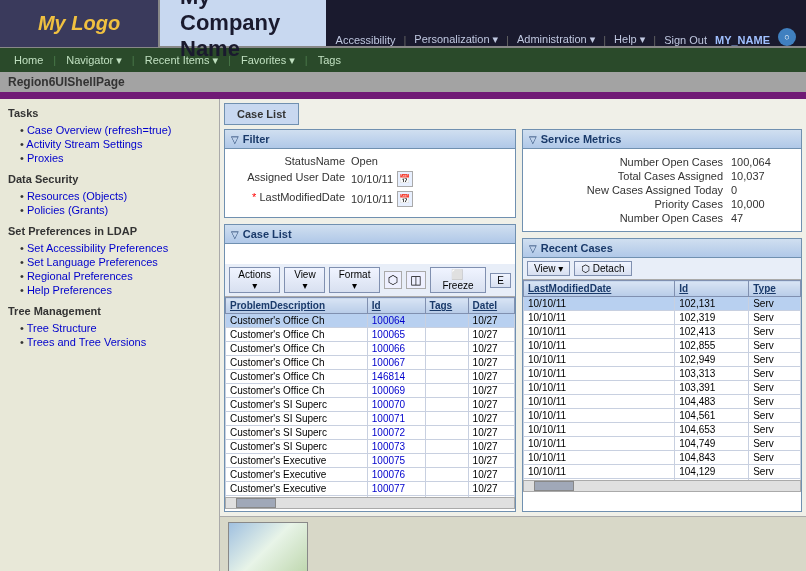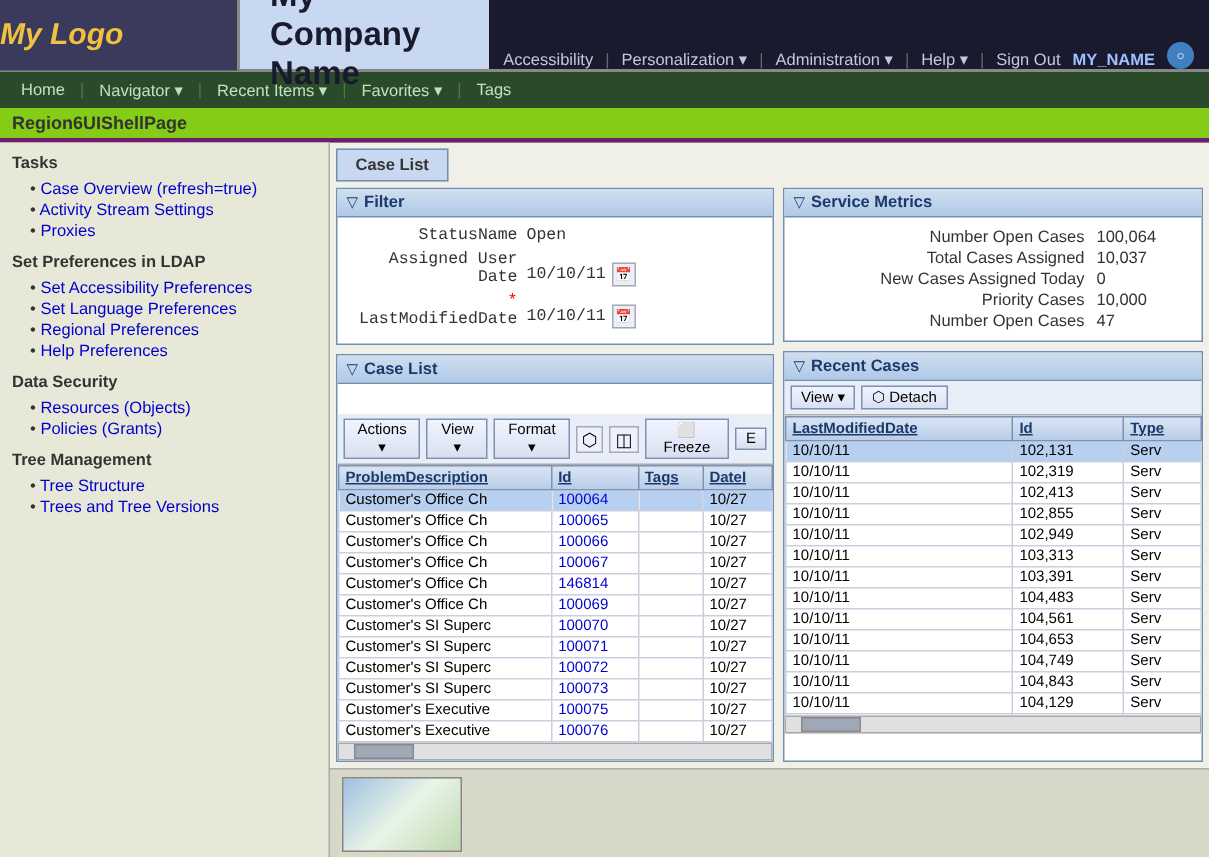--- a/index.html
+++ b/index.html
@@ -1,34 +1,34 @@
 <!DOCTYPE html>
 <html><head>
   <meta charset="utf-8">
   <style>
     * { box-sizing: border-box; margin: 0; padding: 0; }
     body { font-family: Arial, sans-serif; font-size: 11px; background: #f0f0e8; }
 
     
     .header { display: flex; align-items: center; background: #1a1a2e; height: 48px; border-bottom: 2px solid #888; }
-    .logo-box { width: 160px; height: 48px; background: #3a3a5c; display: flex; align-items: center; justify-content: flex-start; border-right: 2px solid #888; }
+    .logo-box { width: 160px; height: 48px; background: #3a3a5c; display: flex; align-items: center; justify-content: center; border-right: 2px solid #888; }
     .logo-text { color: #f0c040; font-size: 20px; font-weight: bold; font-style: italic; }
     .company-name { color: #1a1a2e; font-size: 22px; font-weight: bold; padding: 0 20px; background: #c8d8f0; flex: 1; height: 100%; display: flex; align-items: center; }
     .header-links { display: flex; align-items: flex-end; gap: 8px; padding: 0 10px; background: #1a1a2e; height: 100%; }
     .header-link { color: #c0c8e0; font-size: 11px; cursor: pointer; text-decoration: none; }
     .header-sep { color: #666; }
     .user-badge { background: #4080c0; color: white; border-radius: 50%; width: 18px; height: 18px; display: flex; align-items: center; justify-content: center; font-size: 9px; }
 
     
     .navbar { background: #2a4a2a; height: 24px; display: flex; align-items: center; padding: 0 8px; gap: 4px; }
     .nav-item { color: #c0e0c0; font-size: 11px; cursor: pointer; padding: 2px 6px; }
     .nav-sep { color: #4a7a4a; }
 
     
-    .page-title { background: #84cc16; padding: 3px 8px; border-bottom: 3px solid #701a75; color: #333; font-size: 12px; font-weight: bold; }
+    .page-title { background: #a3a3a3; padding: 3px 8px; border-bottom: 7px solid #701a75; color: #333; font-size: 12px; font-weight: bold; }
 
     
     .main { display: flex; height: calc(571px - 48px - 24px - 22px); }
 
     
     .sidebar { width: 220px; background: #e8e8d8; padding: 8px; border-right: 1px solid #aaa; overflow-y: auto; flex-shrink: 0; }
     .sidebar-section { margin-bottom: 8px; }
     .sidebar-section-title { font-weight: bold; font-size: 11px; color: #333; margin-bottom: 4px; }
     .sidebar-item { color: #0000cc; font-size: 11px; cursor: pointer; padding: 1px 0 1px 12px; display: block; }
     .sidebar-item::before { content: "• "; color: #333; }
@@ -39,21 +39,21 @@
     .right-panel { width: 280px; display: flex; flex-direction: column; gap: 6px; overflow: hidden; flex-shrink: 0; }
 
     
     .panel { border: 1px solid #7090b0; background: white; }
     .panel-header { background: linear-gradient(to bottom, #d0dff0, #b0c8e8); padding: 3px 6px; display: flex; align-items: center; gap: 4px; border-bottom: 1px solid #7090b0; cursor: pointer; }
     .panel-header-text { font-weight: bold; font-size: 11px; color: #1a3a6a; }
     .collapse-icon { color: #1a3a6a; font-size: 10px; }
     .panel-body { padding: 6px; }
 
     
-    .filter-row { display: flex; align-items: flex-end; margin-bottom: 4px; font-family: Liberation Mono, monospace; }
+    .filter-row { display: flex; align-items: flex-start; margin-bottom: 4px; }
     .filter-label { width: 120px; text-align: right; padding-right: 6px; font-size: 11px; color: #333; }
     .filter-label.required::before { content: "* "; color: red; }
     .filter-value { font-size: 11px; color: #333; display: flex; align-items: center; gap: 4px; }
     .filter-icon { width: 16px; height: 16px; background: #e8f0ff; border: 1px solid #aaa; display: flex; align-items: center; justify-content: center; cursor: pointer; font-size: 9px; }
     .metrics-row { display: flex; justify-content: space-between; padding: 1px 4px; font-size: 11px; }
     .metrics-label { color: #333; text-align: right; flex: 1; padding-right: 8px; }
     .metrics-value { color: #333; min-width: 60px; text-align: left; }
 
     
     .grid-toolbar { display: flex; align-items: center; gap: 4px; padding: 3px 4px; background: #e8eef8; border-bottom: 1px solid #aaa; margin-top: 20px; }
@@ -126,31 +126,31 @@
   <div class="sidebar">
 
     <div class="sidebar-section">
       <div class="sidebar-section-title">Tasks</div>
       <a class="sidebar-item">Case Overview (refresh=true)</a>
       <a class="sidebar-item">Activity Stream Settings</a>
       <a class="sidebar-item">Proxies</a>
     </div>
 
     <div class="sidebar-section">
+      <div class="sidebar-section-title">Data Security</div>
+      <a class="sidebar-item">Resources (Objects)</a>
+      <a class="sidebar-item">Policies (Grants)</a>
+    </div>
+
+    <div class="sidebar-section">
       <div class="sidebar-section-title">Set Preferences in LDAP</div>
       <a class="sidebar-item">Set Accessibility Preferences</a>
       <a class="sidebar-item">Set Language Preferences</a>
       <a class="sidebar-item">Regional Preferences</a>
       <a class="sidebar-item">Help Preferences</a>
-    </div>
-
-    <div class="sidebar-section">
-      <div class="sidebar-section-title">Data Security</div>
-      <a class="sidebar-item">Resources (Objects)</a>
-      <a class="sidebar-item">Policies (Grants)</a>
     </div>
 
     <div class="sidebar-section">
       <div class="sidebar-section-title">Tree Management</div>
       <a class="sidebar-item">Tree Structure</a>
       <a class="sidebar-item">Trees and Tree Versions</a>
     </div>
   </div>
 
   <div class="content-wrapper">

